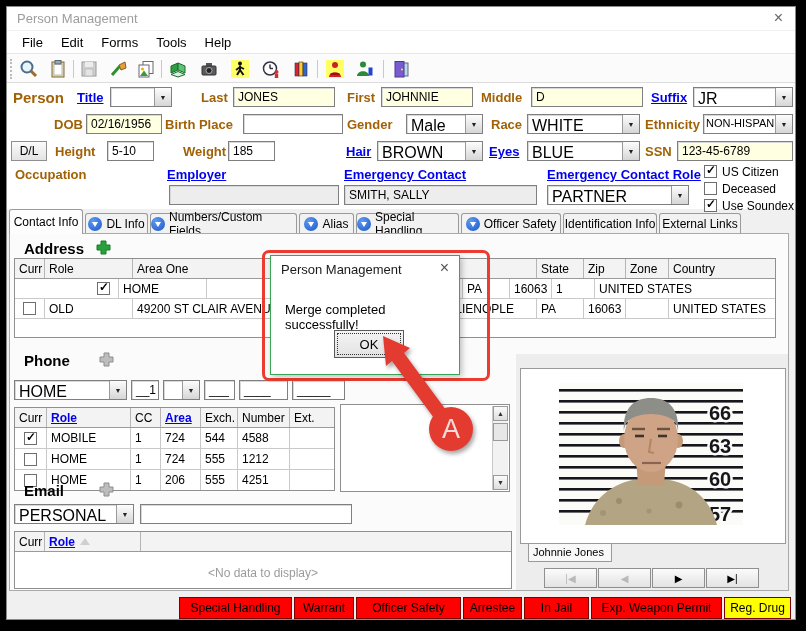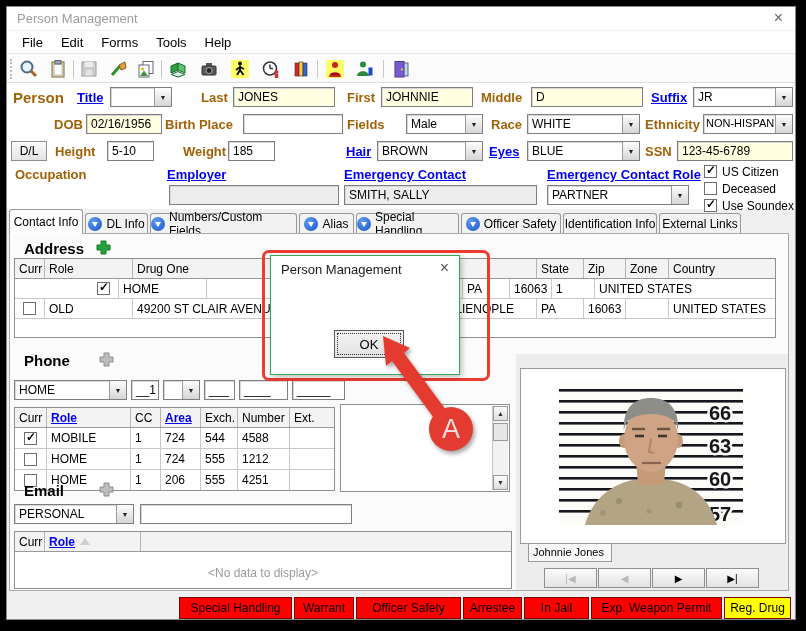--- a/index.html
+++ b/index.html
@@ -8,21 +8,21 @@
   #window { position:absolute; left:6px; top:6px; width:790px; height:614px; background:#f0f0f0; border:1px solid #8a8a8a; }
 
   .abs { position:absolute; }
   .lbl { position:absolute; font-size:13px; font-weight:bold; color:#a16207; white-space:nowrap; }
   .link { position:absolute; font-size:13px; font-weight:bold; color:#0000ee; text-decoration:underline; white-space:nowrap; cursor:pointer; }
   .field { position:absolute; height:20px; background:#fff; border:1px solid #7f7f7f; font-size:12px; color:#000;
            padding:2px 4px; white-space:nowrap; overflow:hidden; box-shadow:inset 1px 1px 0 #d8d8d8; }
   .yellow { background:#ffffe1; }
   .gray { background:#ededed; }
   .combo { position:absolute; height:20px; background:#fff; border:1px solid #7f7f7f; display:flex; align-items:stretch; box-shadow:inset 1px 1px 0 #d8d8d8; }
-  .combo .val { flex:1; font-size:12px; padding:2px 4px; white-space:nowrap; overflow:hidden; }
+  .combo .val { flex:1; font-size:16px; padding:2px 4px; white-space:nowrap; overflow:hidden; }
   .combo .btn { width:17px; background:linear-gradient(#fdfdfd,#d6d6d6); border-left:1px solid #9a9a9a;
                 display:flex; align-items:center; justify-content:center; font-size:7px; color:#222; }
   .chk { position:absolute; width:13px; height:13px; background:#fff; border:1px solid #6e6e6e; }
   .chk.checked::after { content:"✓"; position:absolute; left:1px; top:-3px; font-size:12px; font-weight:bold; color:#000; }
   .chklbl { position:absolute; font-size:12px; color:#000; white-space:nowrap; }
 
   
   #titlebar { position:absolute; left:0; top:0; width:100%; height:24px; background:#fff; border-bottom:1px solid #f0f0f0; }
   #titlebar .t { position:absolute; left:10px; top:4px; font-size:13px; color:#9d9d9d; }
   #titlebar .x { position:absolute; right:12px; top:2px; font-size:16px; color:#666; cursor:pointer; }
@@ -219,21 +219,21 @@
     <span class="link" style="left:644px;top:7px">Suffix</span>
     <div class="combo" style="left:686px;top:4px;width:100px">
       <span class="val">JR</span>
           <span class="btn">▼</span>
     </div>
 
     <span class="lbl" style="left:47px;top:34px">DOB</span>
     <div class="field yellow" style="left:79px;top:31px;width:76px">02/16/1956</div>
     <span class="lbl" style="left:158px;top:34px">Birth Place</span>
     <div class="field" style="left:236px;top:31px;width:100px"></div>
-    <span class="lbl" style="left:340px;top:34px">Fields</span>
+    <span class="lbl" style="left:340px;top:34px">Gender</span>
     <div class="combo" style="left:399px;top:31px;width:77px">
       <span class="val">Male</span>
           <span class="btn">▼</span>
     </div>
     <span class="lbl" style="left:484px;top:34px">Race</span>
     <div class="combo" style="left:520px;top:31px;width:113px">
       <span class="val">WHITE</span>
           <span class="btn">▼</span>
     </div>
     <span class="lbl" style="left:638px;top:34px">Ethnicity</span>
@@ -313,21 +313,21 @@
     <span class="seclbl" style="left:14px;top:6px">Address</span>
     <span class="plusbtn" style="left:86px;top:6px">
       <svg width="15" height="15">
             <path d="M5,1 h5 v4 h4 v5 h-4 v4 H5 v-4 H1 V5 h4 z" fill="#27a13a" stroke="#1b7a2a"></path>
           </svg>
     </span>
     <div class="grid" style="left:4px;top:24px;width:762px;height:80px">
       <div class="grow head">
         <span class="gc" style="width:30px">Curr</span>
         <span class="gc" style="width:88px">Role</span>
-        <span class="gc" style="width:148px">Drug One</span>
+        <span class="gc" style="width:148px">Area One</span>
         <span class="gc" style="width:155px"></span>
         <span class="gc" style="width:101px"></span>
         <span class="gc" style="width:47px">State</span>
         <span class="gc" style="width:42px">Zip</span>
         <span class="gc" style="width:43px">Zone</span>
         <span class="gc" style="width:106px;border-right:none">Country</span>
       </div>
       <div class="grow">
         <span class="gc ckc" style="width:30px">
               <span class="gchk checked"></span>
@@ -510,20 +510,21 @@
   <div class="statusbtn" style="left: 584px; width: 131px; background: rgb(255, 0, 0);">Exp. Weapon Permit</div>
   <div class="statusbtn" style="left: 717px; width: 67px; background: rgb(255, 255, 0);">Reg. Drug</div>
 
 </div>
 
 <div id="anno-rect"></div>
 
 <div id="dialog">
   <span class="dtitle">Person Management</span>
   <span class="dx">×</span>
+  <span class="dmsg">Merge completed successfully!</span>
   <div id="okbtn">OK</div>
 </div>
 
 <svg id="arrow-svg" width="806" height="631">
   <g filter="drop-shadow(2px 3px 2px rgba(0,0,0,0.35))">
     <polygon points="383,336 410,348 404,353 457,425 445,433 392,361 386,366" fill="#e33b30"></polygon>
     <circle cx="451" cy="429" r="22" fill="#e33b30"></circle>
   </g>
   <text x="451" y="438" text-anchor="middle" font-family="Liberation Sans, sans-serif" font-size="27" fill="#f4dcda">A</text>
 </svg>

